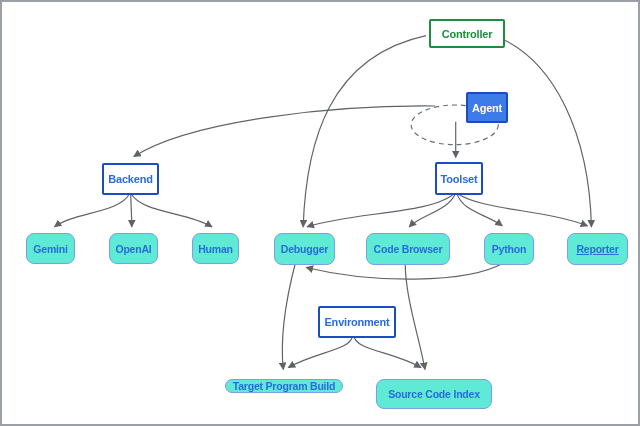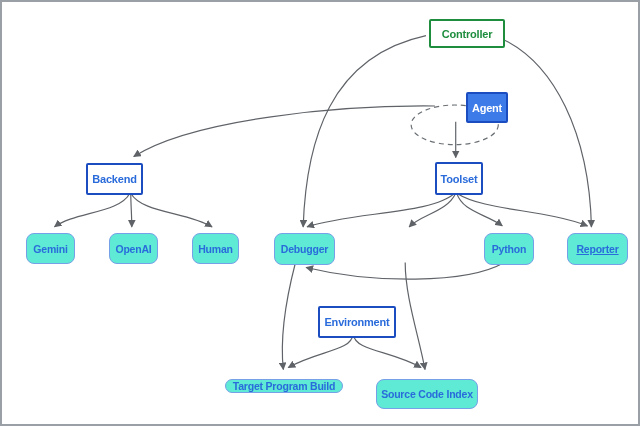--- a/index.html
+++ b/index.html
@@ -57,36 +57,37 @@
       <path d="M406,263 C406,298 420,338 426,371" marker-end="url(#arw)"></path>
       <path d="M353,336 C352,352 318,352 288,369" marker-end="url(#arw)"></path>
       <path d="M354,336 C355,352 392,352 422,369" marker-end="url(#arw)"></path>
     </g>
   </svg>
 
   <div class="node outlined-green" style="left:427px;top:17px;width:76px;height:29px;">Controller</div>
 
   <div class="node filled-blue" style="left:436px;top:90px;width:42px;height:31px;margin-left:28px;">Agent</div>
 
-  <div class="node outlined-blue" style="left:84px;top:161px;width:57px;height:32px;">Backend</div>
+  <div class="node outlined-blue" style="left:100px;top:161px;width:57px;height:32px;">Backend</div>
 
   <div class="node outlined-blue" style="left:433px;top:160px;width:48px;height:33px;">Toolset</div>
 
   <div class="node leaf" style="left:24px;top:231px;width:49px;height:31px;">Gemini</div>
 
   <div class="node leaf" style="left:107px;top:231px;width:49px;height:31px;">OpenAI</div>
 
   <div class="node leaf" style="left:190px;top:231px;width:47px;height:31px;">Human</div>
 
   <div class="node leaf" style="left:272px;top:231px;width:61px;height:32px;">Debugger</div>
 
+  <div class="node leaf" style="left:364px;top:231px;width:84px;height:32px;">Code Browser</div>
 
   <div class="node leaf" style="left:482px;top:231px;width:50px;height:32px;">Python</div>
 
   <div class="node leaf" style="left:565px;top:231px;width:61px;height:32px;text-decoration:underline;">Reporter</div>
 
   <div class="node outlined-blue" style="left:316px;top:304px;width:78px;height:32px;">Environment</div>
 
   <div class="node leaf" style="left:223px;top:377px;width:118px;height:14px;">Target Program Build</div>
 
-  <div class="node leaf" style="left:374px;top:377px;width:102px;height:30px;">Source Code Index</div>
+  <div class="node leaf" style="left:374px;top:377px;width:116px;height:30px;">Source Code Index</div>
 
 </div>
 
 </body></html>

